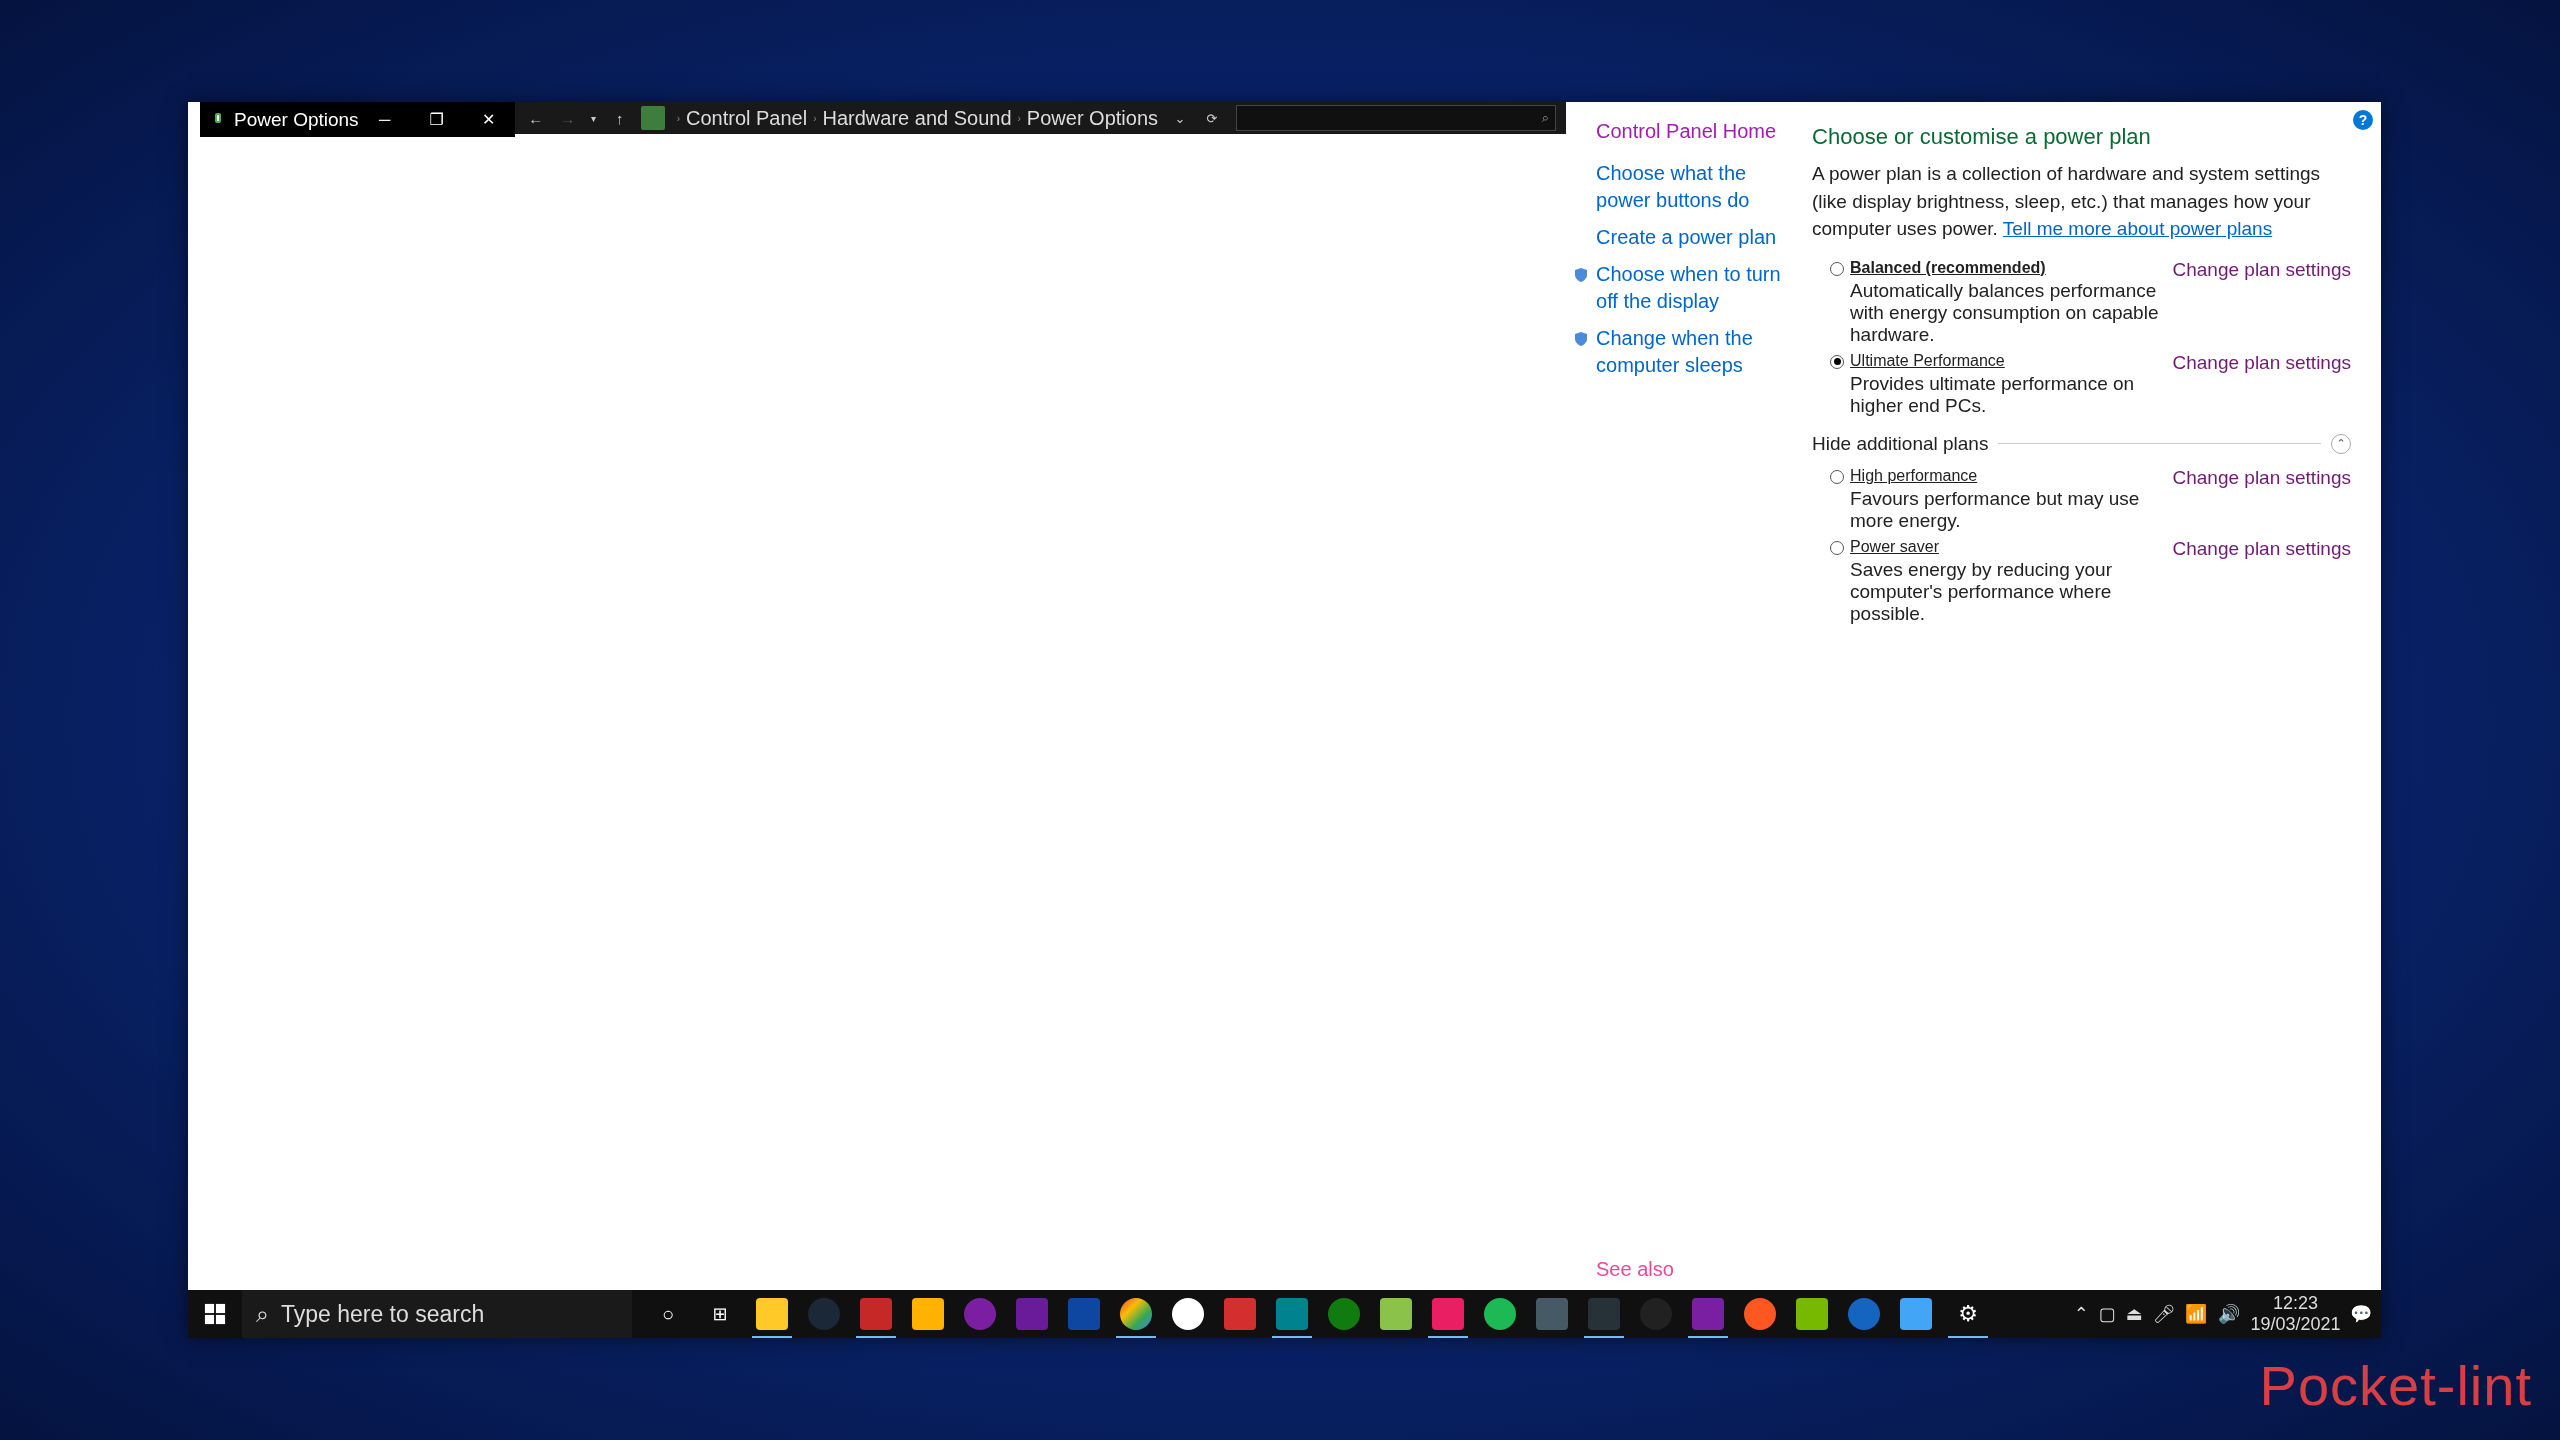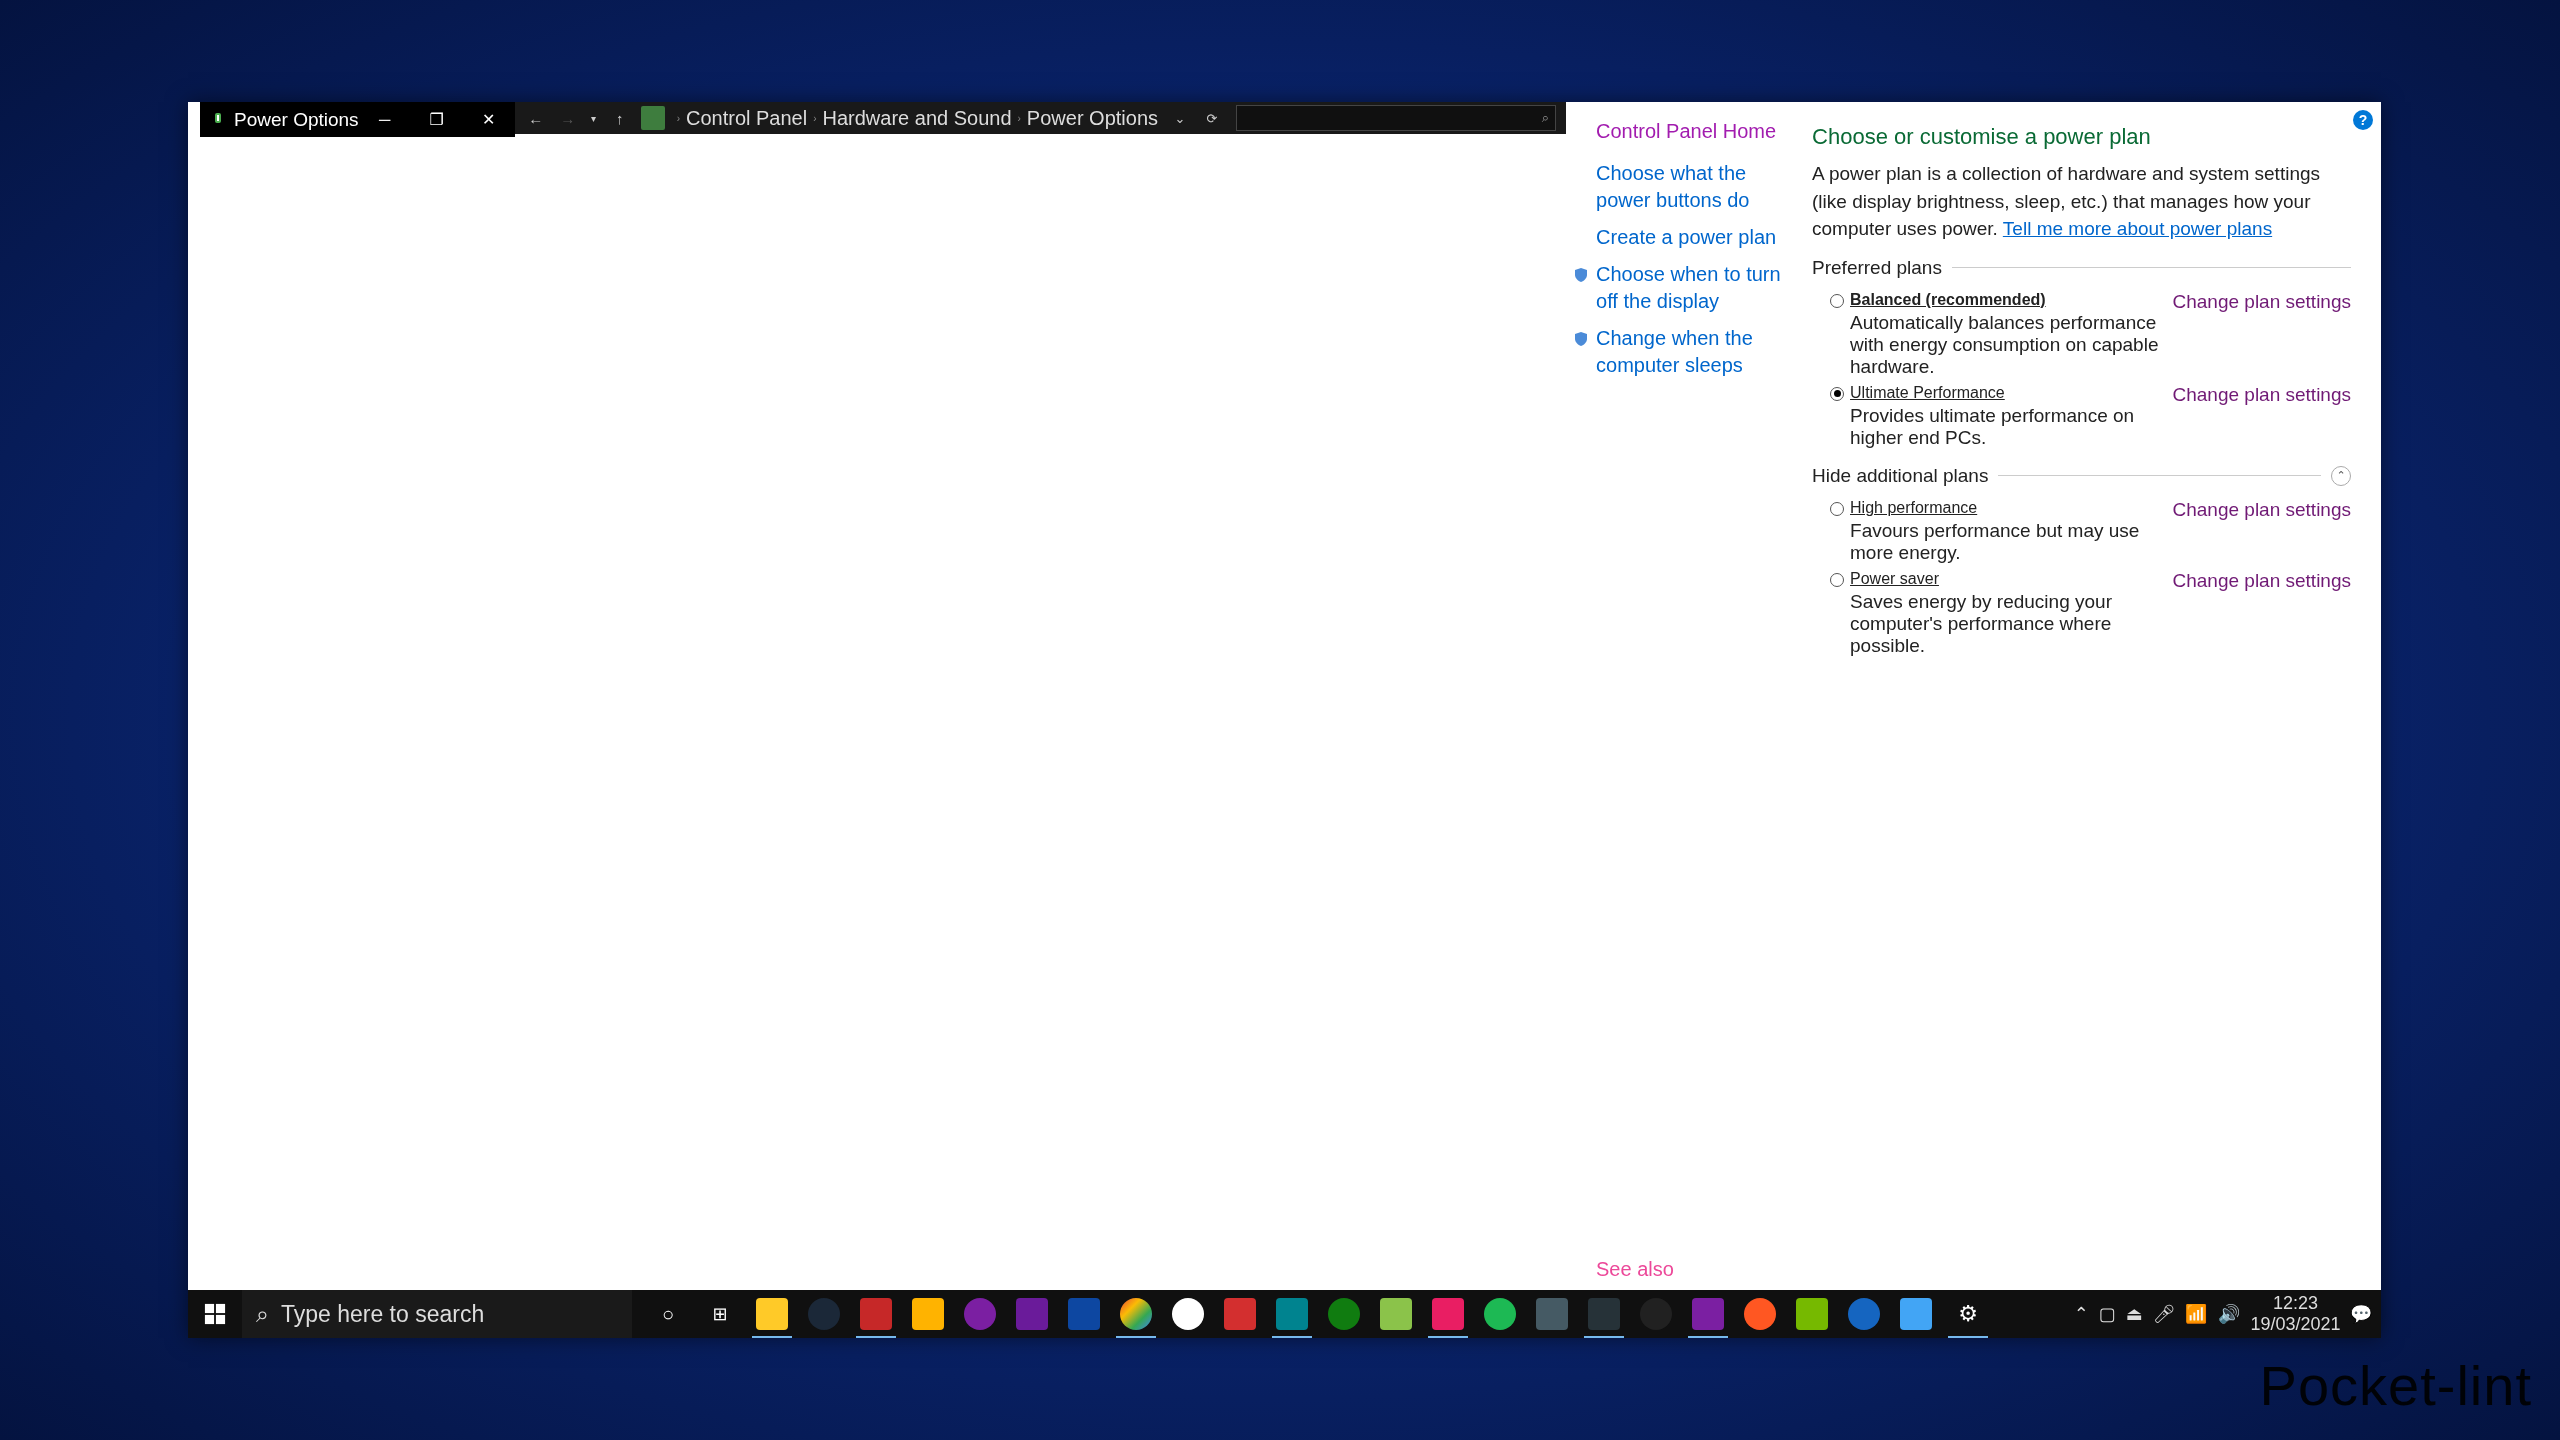--- a/index.html
+++ b/index.html
@@ -49,21 +49,21 @@
 .startbtn { width: 54px; height: 48px; display: flex; align-items: center; justify-content: center; cursor: pointer; }
 .startbtn svg { width: 22px; height: 22px; }
 .searchbar { width: 390px; height: 48px; background: #1a1a1a; display: flex; align-items: center; padding: 0 14px; color: #ddd; font-size: 23px; gap: 12px; cursor: text; }
 .task-icons { display: flex; align-items: center; height: 48px; margin-left: 10px; gap: 0; }
 .ticon { width: 52px; height: 48px; display: flex; align-items: center; justify-content: center; cursor: pointer; position: relative; }
 .ticon .dot { width: 32px; height: 32px; border-radius: 4px; }
 .ticon.active::after { content: ''; position: absolute; bottom: 0; left: 6px; right: 6px; height: 2px; background: #76b9ed; }
 .tray { margin-left: auto; display: flex; align-items: center; color: #ddd; padding-right: 8px; gap: 10px; font-size: 18px; }
 .tray .tray-icon { cursor: pointer; font-size: 18px; }
 .tray .clock { text-align: center; line-height: 1.15; font-size: 18px; }
-.watermark { position: absolute; right: 28px; bottom: 22px; color: #000000; font-size: 56px; font-weight: 300; letter-spacing: 1px; opacity: 0.9; font-family: 'Segoe UI Light', sans-serif; }
+.watermark { position: absolute; right: 28px; bottom: 22px; color: #ef4444; font-size: 56px; font-weight: 300; letter-spacing: 1px; opacity: 0.9; font-family: 'Segoe UI Light', sans-serif; }
 .watermark .o { color: #e03030; }
 </style>
 </head>
 <body>
 
 <div class="window">
   <div class="titlebar">
     <span class="icon-slot">
       <svg width="16" height="16" viewBox="0 0 16 16">
           <rect x="5" y="1" width="6" height="10" rx="2" fill="#4caf50"></rect>
@@ -118,24 +118,20 @@
         <span>Change when the computer sleeps</span>
       </div>
       <div class="see-also">See also</div>
       <div class="user-accounts">User Accounts</div>
     </div>
     <div class="main">
       <h1>Choose or customise a power plan</h1>
       <p class="desc">
         <span>A power plan is a collection of hardware and system settings (like display brightness, sleep, etc.) that manages how your computer uses power. </span><a>Tell me more about power plans</a>
       </p>
-      <div class="section-label">
-        <span>Preferred plans</span>
-        <span class="line"></span>
-      </div>
 
       <div class="plan">
         <span class="radio"></span>
         <div class="plan-body">
           <div class="plan-title bold">Balanced (recommended)</div>
           <div class="plan-desc">Automatically balances performance with energy consumption on capable hardware.</div>
         </div>
         <span class="change-link">Change plan settings</span>
       </div>
 

